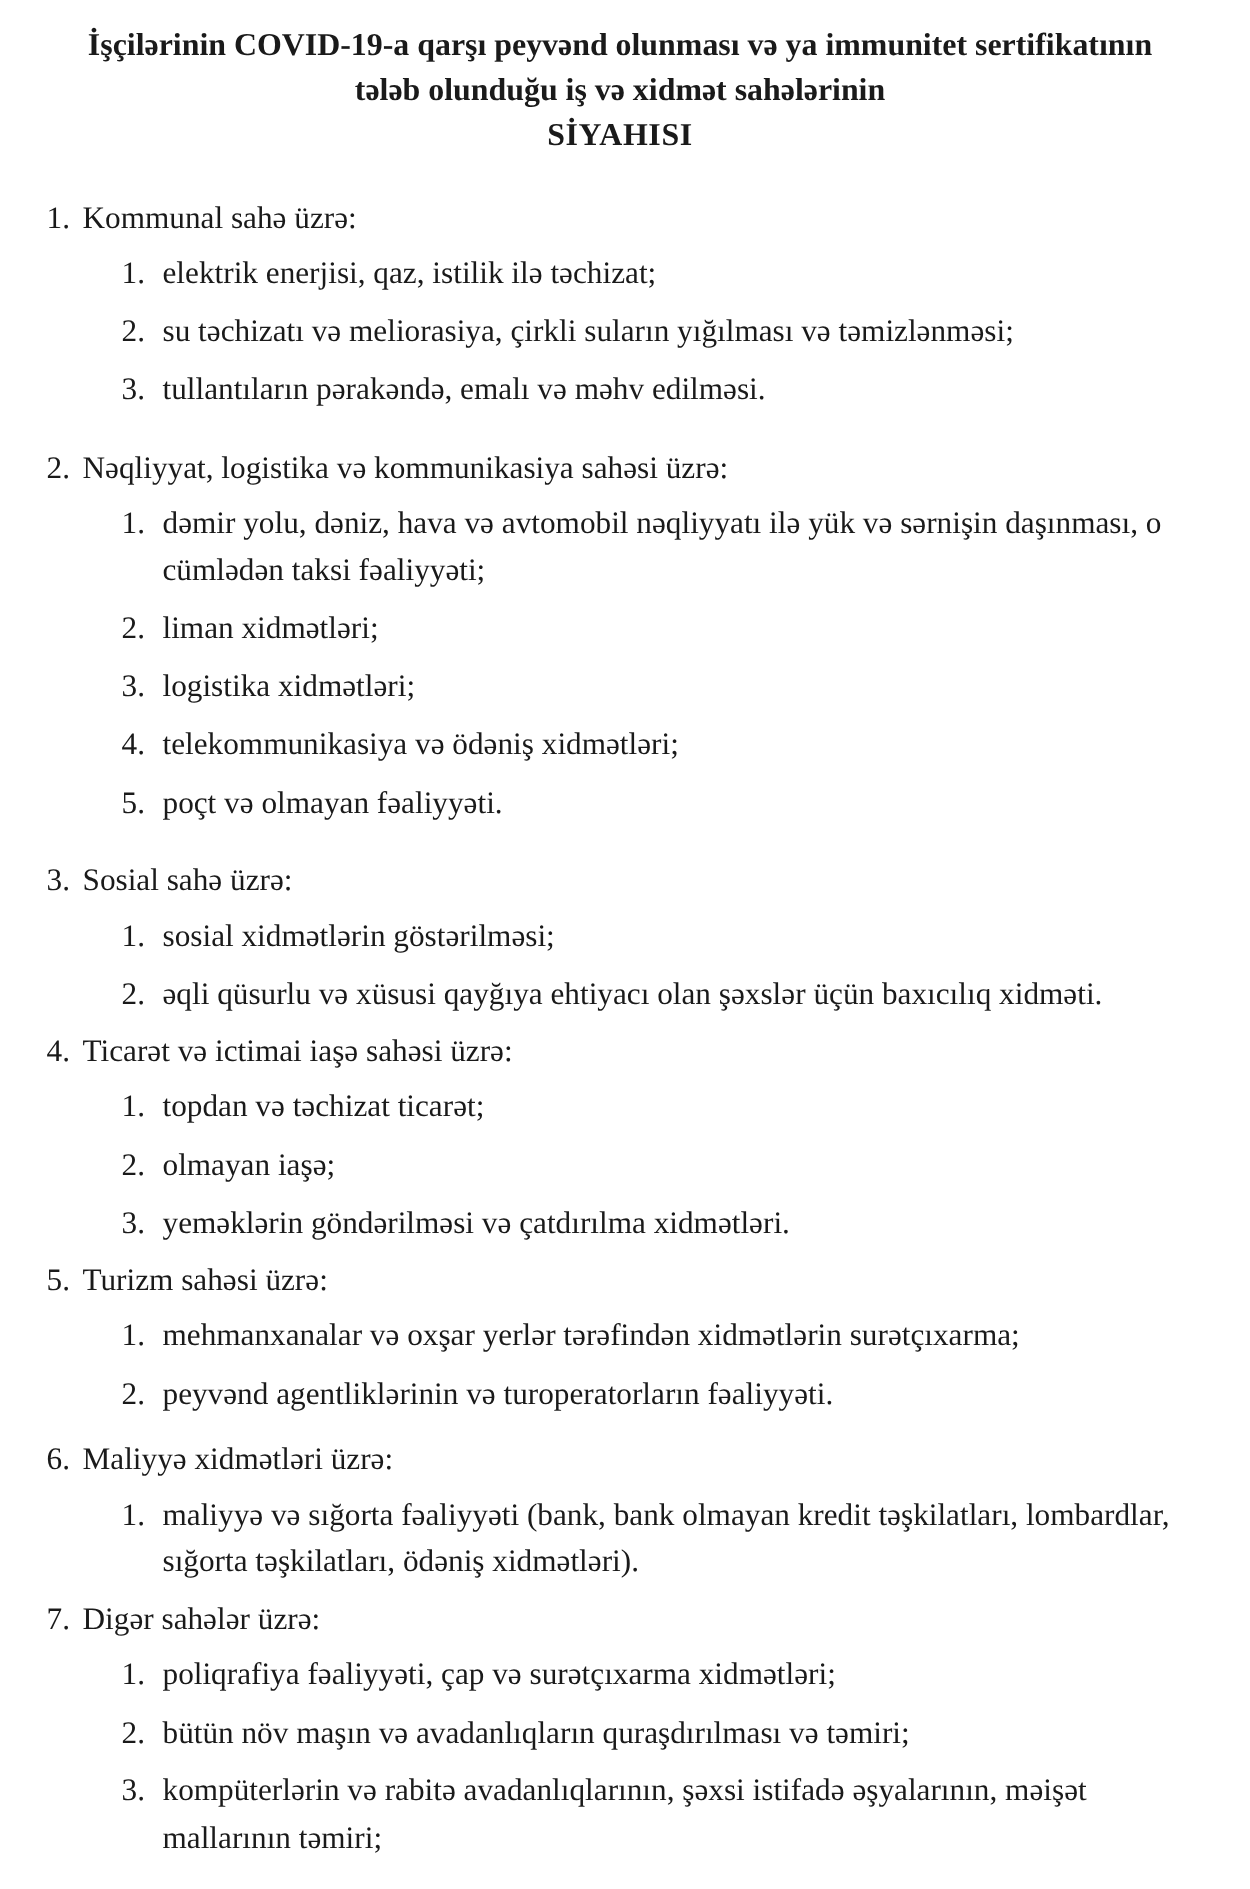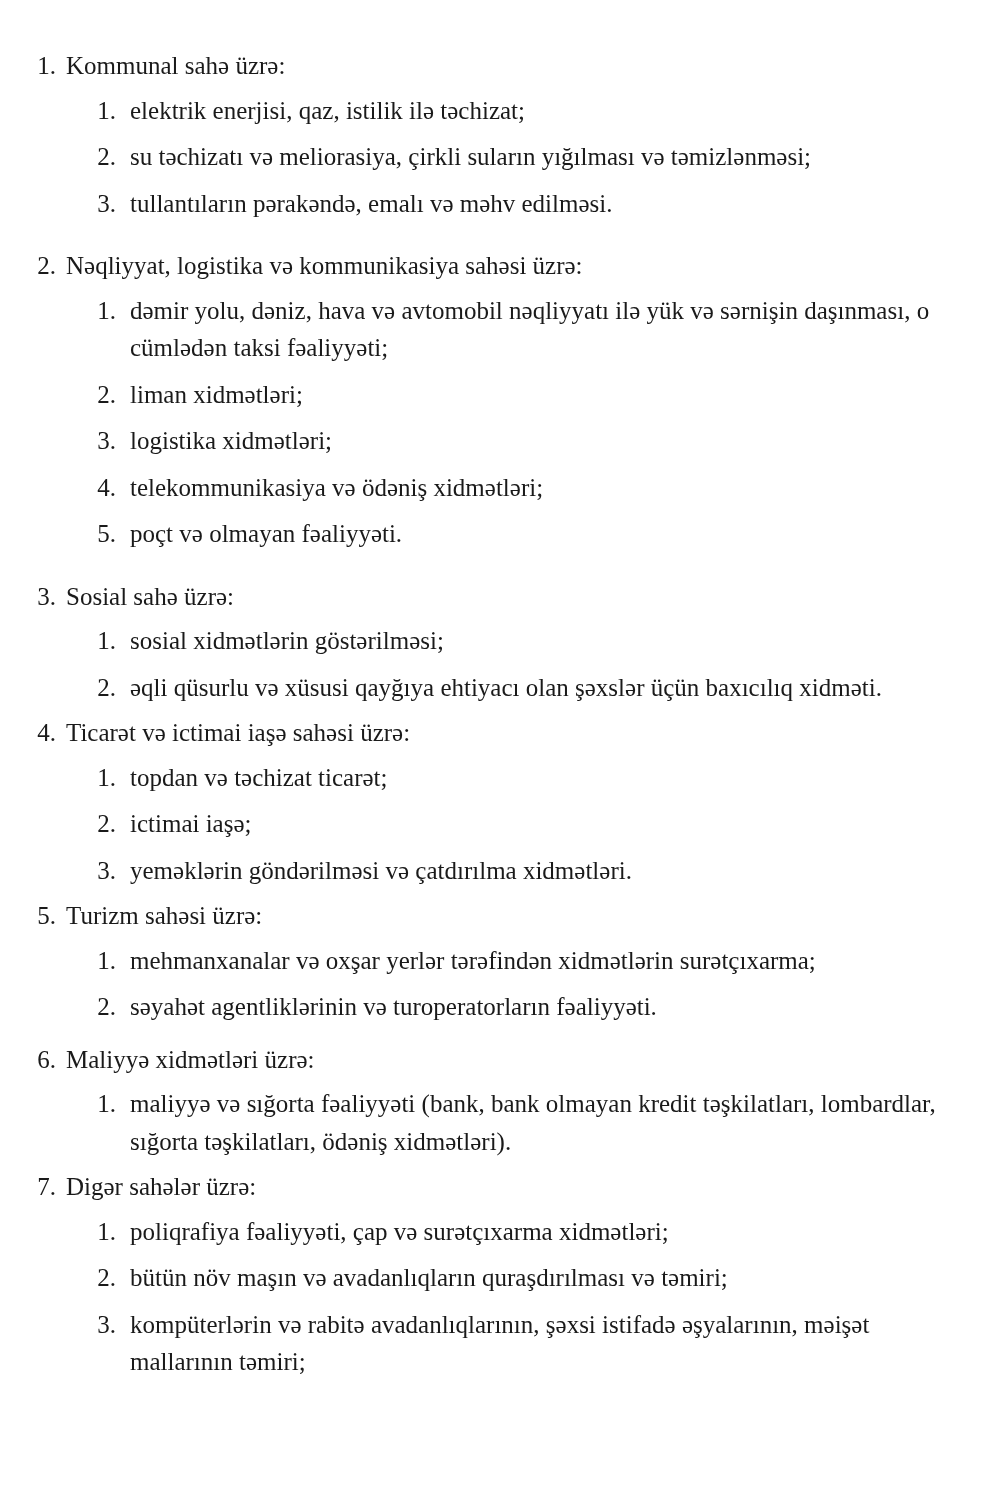--- a/index.html
+++ b/index.html
@@ -84,20 +84,25 @@
   }
   .group.gap-sm {
     margin-bottom: 2px;
   }
 </style>
 </head>
 <body>
 
 <div class="page">
 
+  <div class="doc-title">
+    <span class="line line1">İşçilərinin COVID-19-a qarşı peyvənd olunması və ya immunitet sertifikatının</span>
+    <span class="line line2">tələb olunduğu iş və xidmət sahələrinin</span>
+    <span class="line line3">SİYAHISI</span>
+  </div>
 
   <div class="list">
 
     <div class="group gap-lg">
       <div class="lvl1-item">
         <span class="lvl1-num">1.</span>
         <span class="lvl1-text">Kommunal sahə üzrə:</span>
       </div>
       <div class="lvl2-list">
         <div class="lvl2-item">
@@ -166,42 +171,42 @@
         <span class="lvl1-num">4.</span>
         <span class="lvl1-text">Ticarət və ictimai iaşə sahəsi üzrə:</span>
       </div>
       <div class="lvl2-list">
         <div class="lvl2-item">
           <span class="lvl2-num">1.</span>
           <span class="lvl2-text">topdan və təchizat ticarət;</span>
         </div>
         <div class="lvl2-item">
           <span class="lvl2-num">2.</span>
-          <span class="lvl2-text">ictimai iaşə;</span>
+          <span class="lvl2-text">olmayan iaşə;</span>
         </div>
         <div class="lvl2-item">
           <span class="lvl2-num">3.</span>
           <span class="lvl2-text">yeməklərin göndərilməsi və çatdırılma xidmətləri.</span>
         </div>
       </div>
     </div>
 
     <div class="group gap-md">
       <div class="lvl1-item">
         <span class="lvl1-num">5.</span>
         <span class="lvl1-text">Turizm sahəsi üzrə:</span>
       </div>
       <div class="lvl2-list">
         <div class="lvl2-item">
           <span class="lvl2-num">1.</span>
           <span class="lvl2-text">mehmanxanalar və oxşar yerlər tərəfindən xidmətlərin surətçıxarma;</span>
         </div>
         <div class="lvl2-item">
           <span class="lvl2-num">2.</span>
-          <span class="lvl2-text">səyahət agentliklərinin və turoperatorların fəaliyyəti.</span>
+          <span class="lvl2-text">peyvənd agentliklərinin və turoperatorların fəaliyyəti.</span>
         </div>
       </div>
     </div>
 
     <div class="group gap-sm">
       <div class="lvl1-item">
         <span class="lvl1-num">6.</span>
         <span class="lvl1-text">Maliyyə xidmətləri üzrə:</span>
       </div>
       <div class="lvl2-list">

